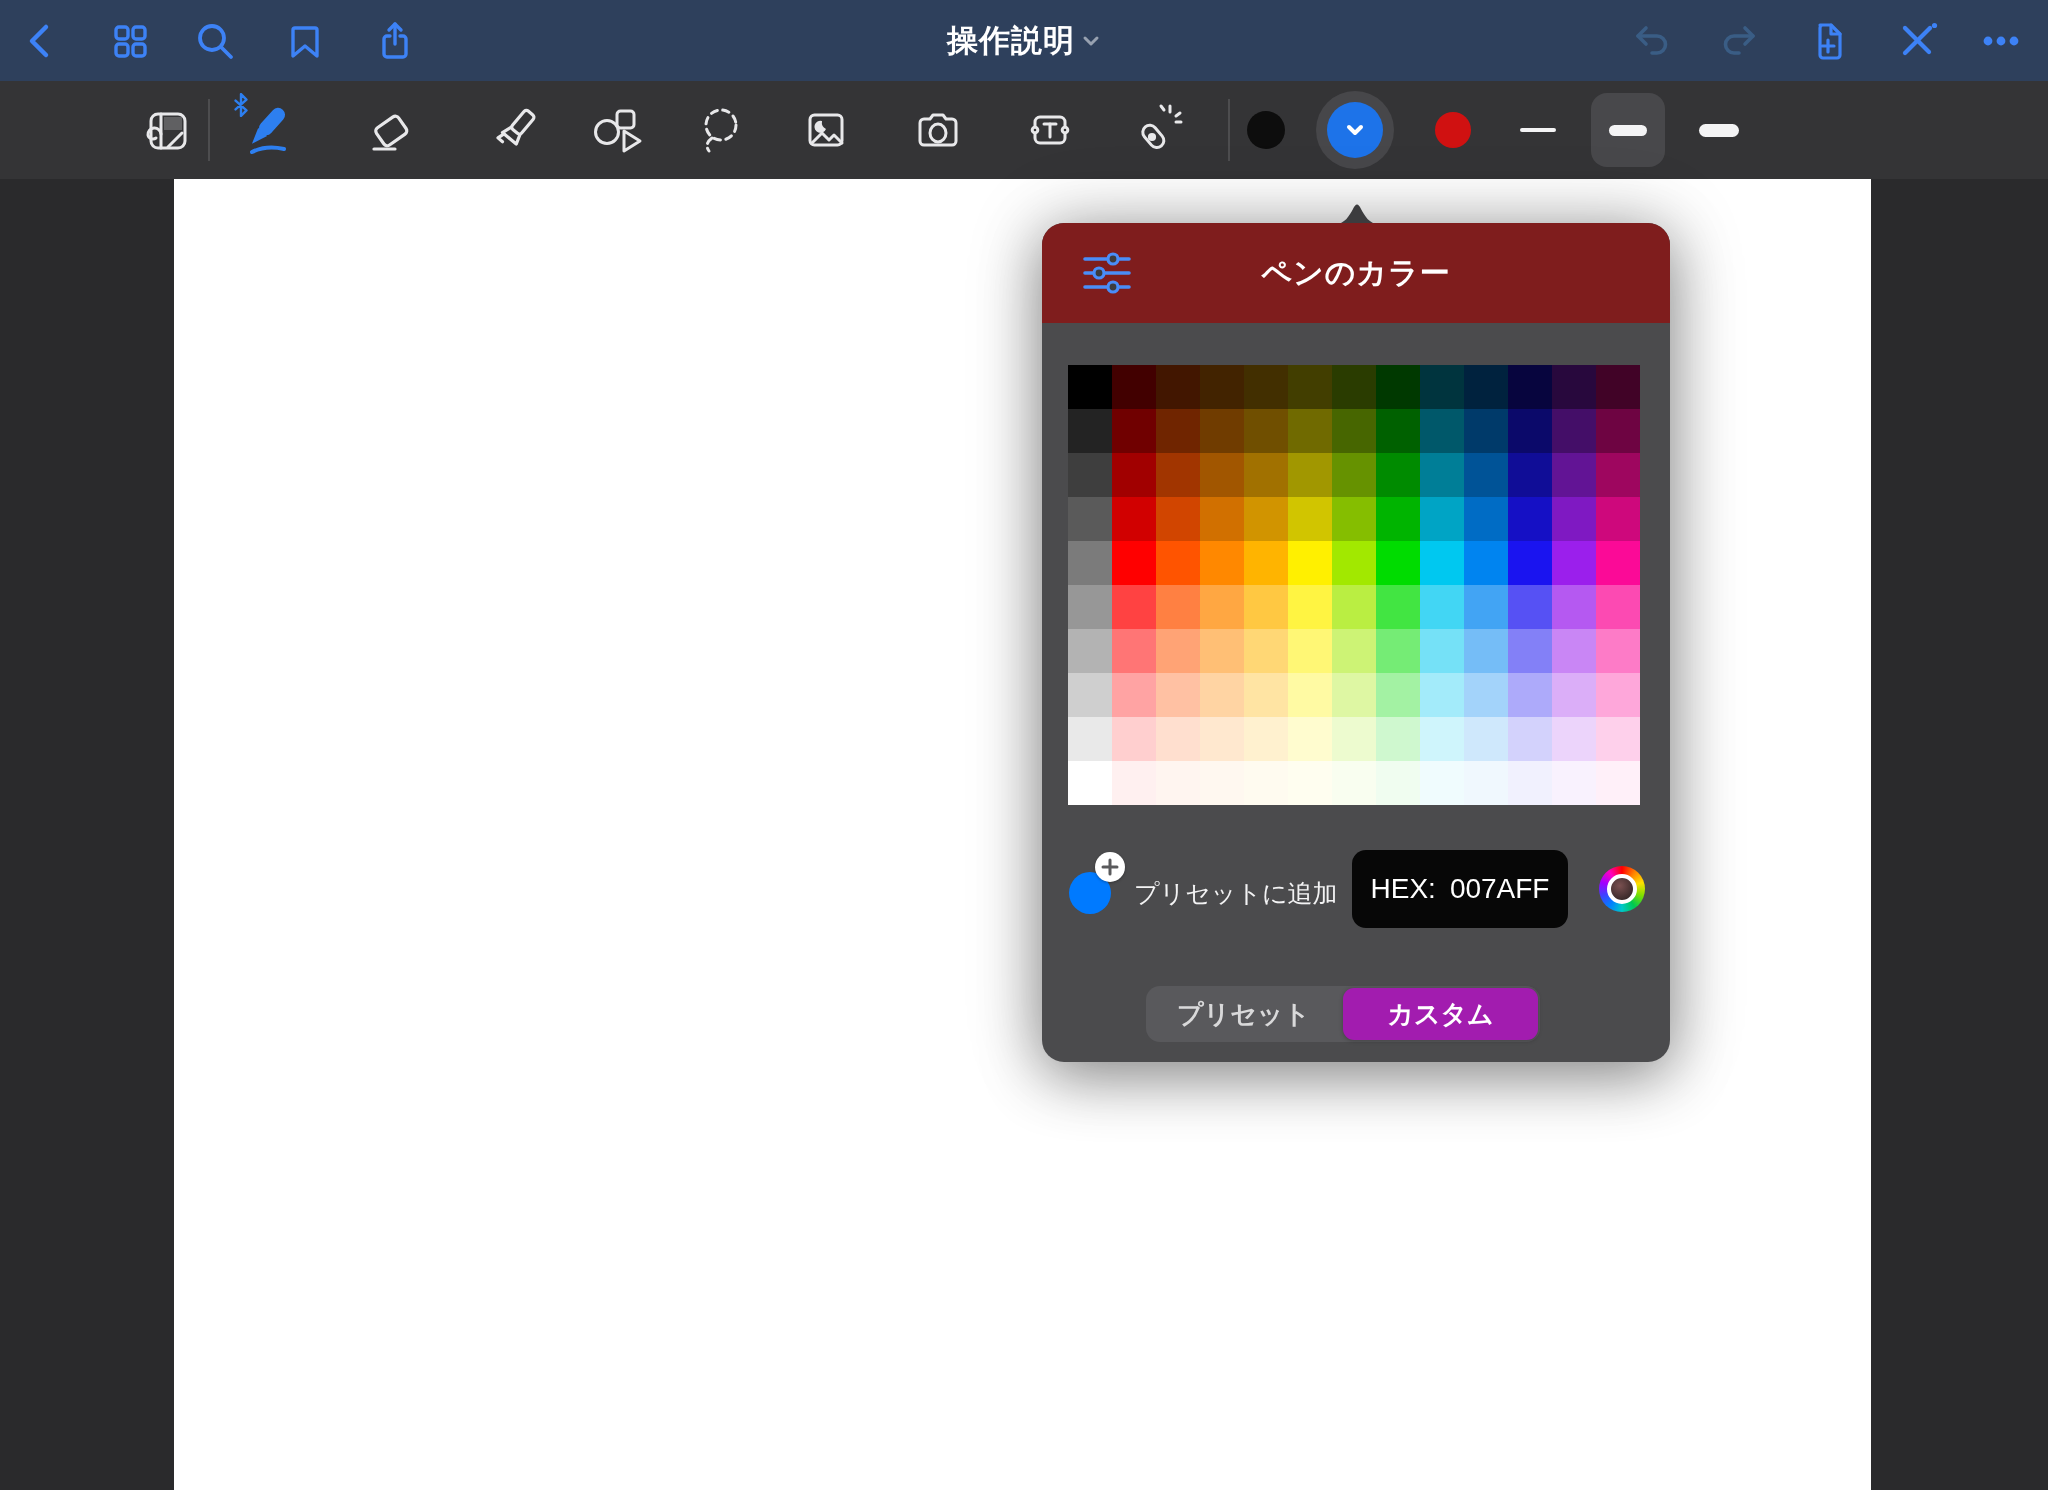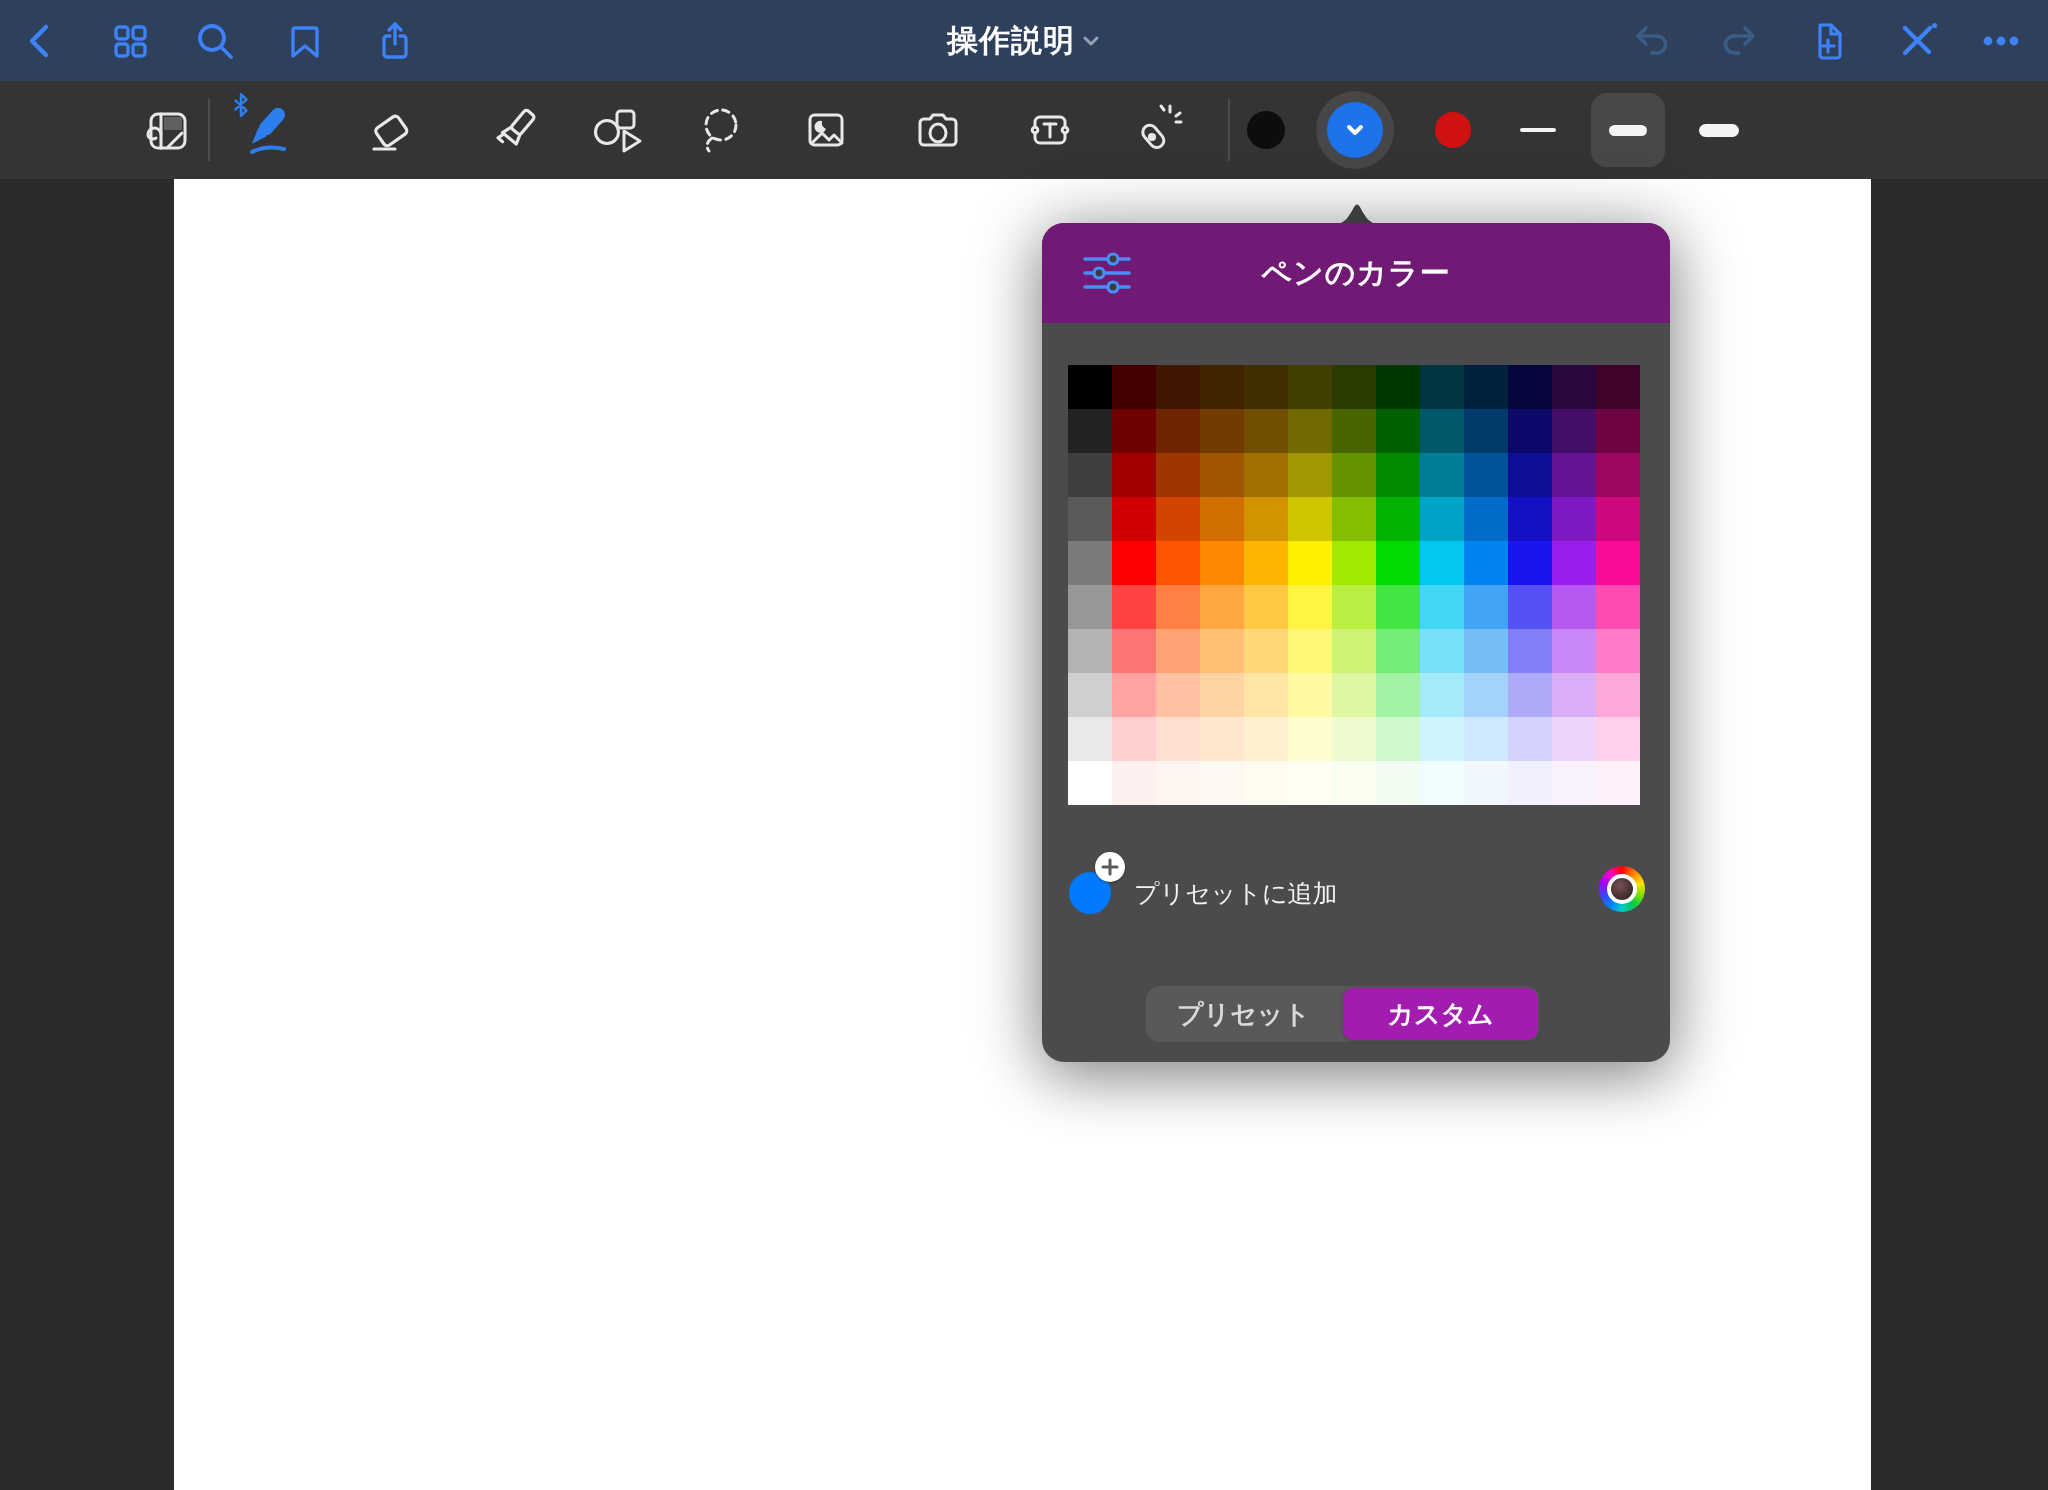--- a/index.html
+++ b/index.html
@@ -28,21 +28,21 @@
   .wbtn.sel { background:#48484b; }
   .wline { background:#f4f4f5; }
 
   
   .canvas { position:absolute; left:174px; top:179px; width:1697px; height:1311px; background:#ffffff; }
 
   
   .popover { position:absolute; left:1042px; top:223px; width:628px; height:839px; border-radius:22px;
              background:#4b4b4d; box-shadow:0 14px 60px rgba(0,0,0,.40), 0 0 80px rgba(0,0,0,.18); }
   .pop-arrow { position:absolute; left:293px; top:-21px; width:44px; height:22px; }
-  .pop-header { position:absolute; left:0; top:0; width:628px; height:100px; background:#701a75;
+  .pop-header { position:absolute; left:0; top:0; width:628px; height:100px; background:#7f1d1d;
                 border-radius:22px 22px 0 0; display:flex; align-items:center; }
   .pop-title { position:absolute; left:0; width:628px; text-align:center; color:#ffffff;
                font-size:30px; font-weight:bold; letter-spacing:1px; }
   .hdr-ic { position:absolute; left:40px; top:26px; }
   .grid { position:absolute; left:26px; top:142px; width:572px; height:440px;
           display:grid; grid-template-columns:repeat(13,1fr); grid-template-rows:repeat(10,1fr); }
   .cell { width:100%; height:100%; }
 
   .preset-circle { position:absolute; left:27px; top:649px; width:42px; height:42px; border-radius:50%; }
   .plus-badge { position:absolute; left:53px; top:629px; width:30px; height:30px; border-radius:50%;
@@ -474,20 +474,24 @@
   <div class="plus-badge">
     <svg width="18" height="18" viewBox="0 0 18 18">
         <g stroke="#5a5a5c" stroke-width="3" stroke-linecap="round">
           <line x1="9" y1="2" x2="9" y2="16"></line>
           <line x1="2" y1="9" x2="16" y2="9"></line>
         </g>
       </svg>
   </div>
   <div class="preset-label">プリセットに追加</div>
 
+  <div class="hexbox">
+    <span>HEX:</span>
+    <span>007AFF</span>
+  </div>
 
   <div class="wheel">
     <div class="core"></div>
   </div>
 
   <div class="tabs">
     <div class="tab">プリセット</div>
     <div class="tab sel">カスタム</div>
   </div>
 </div>

